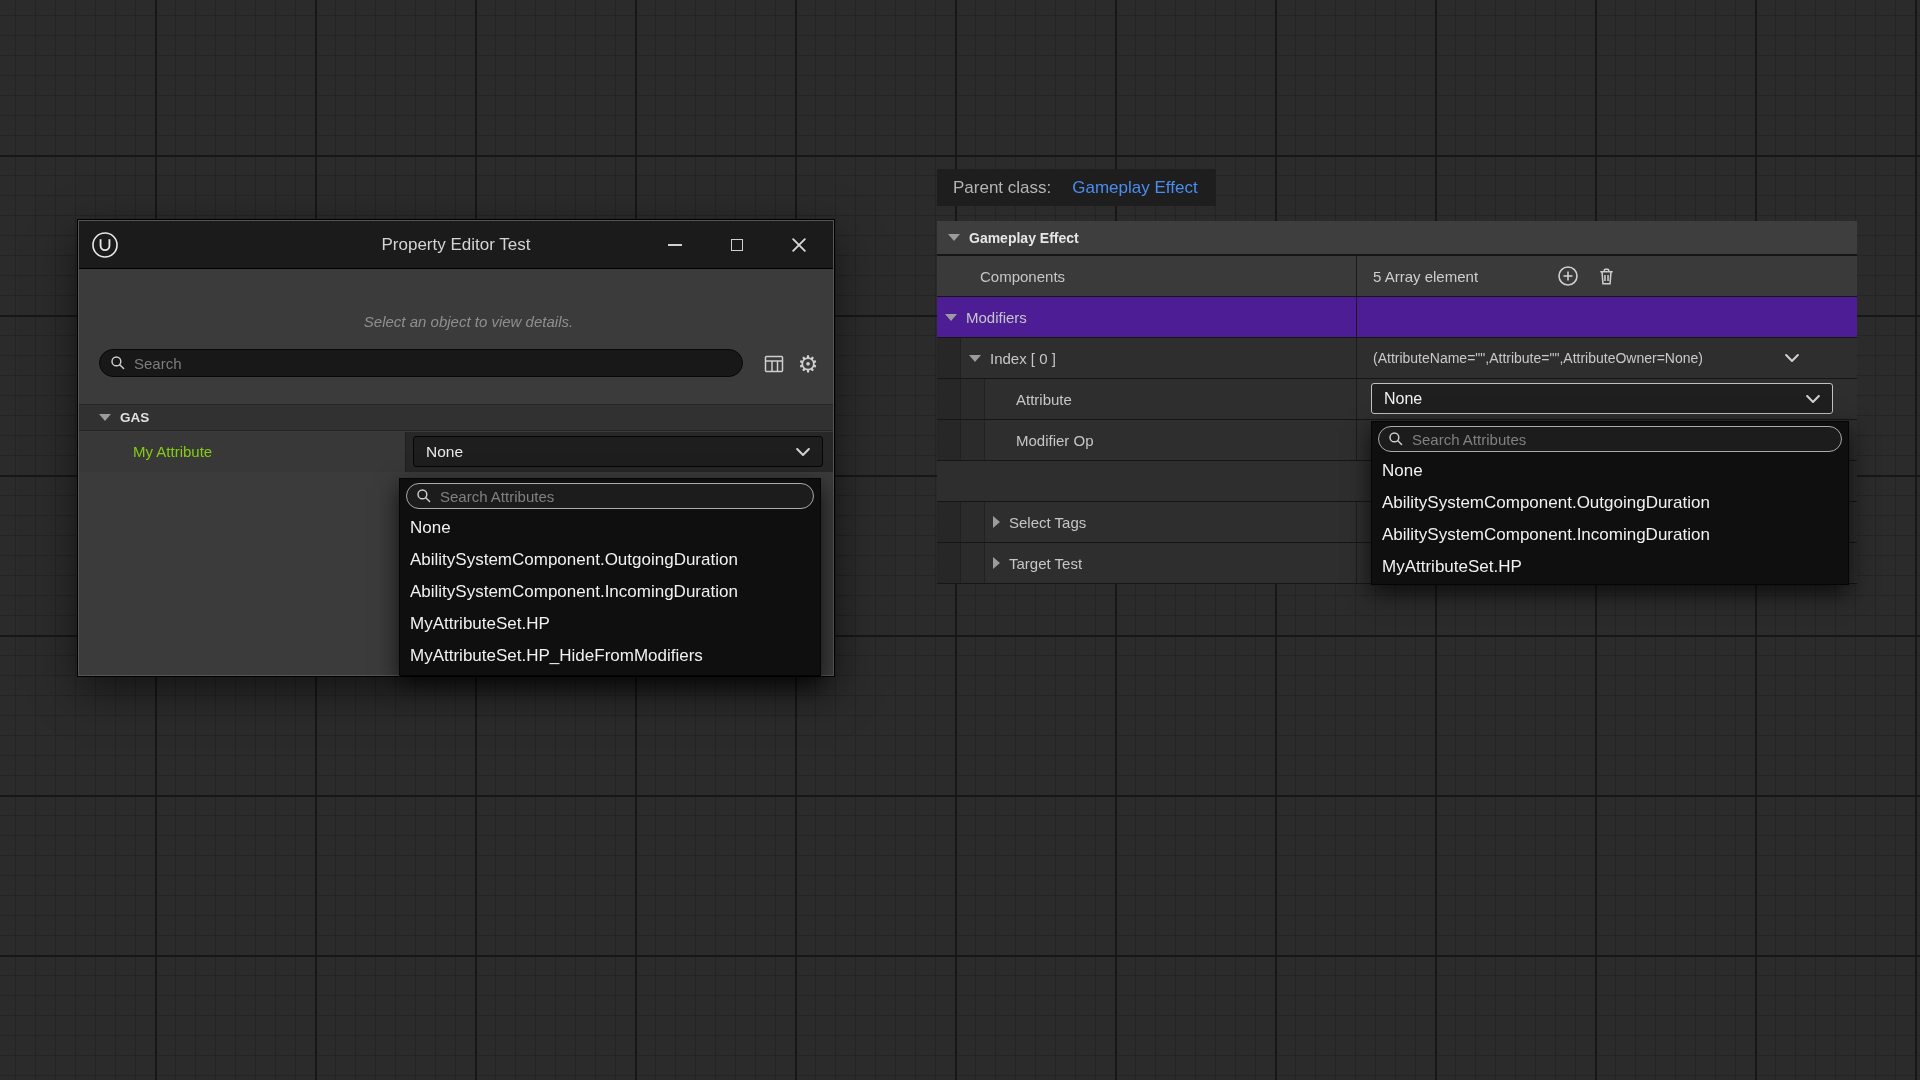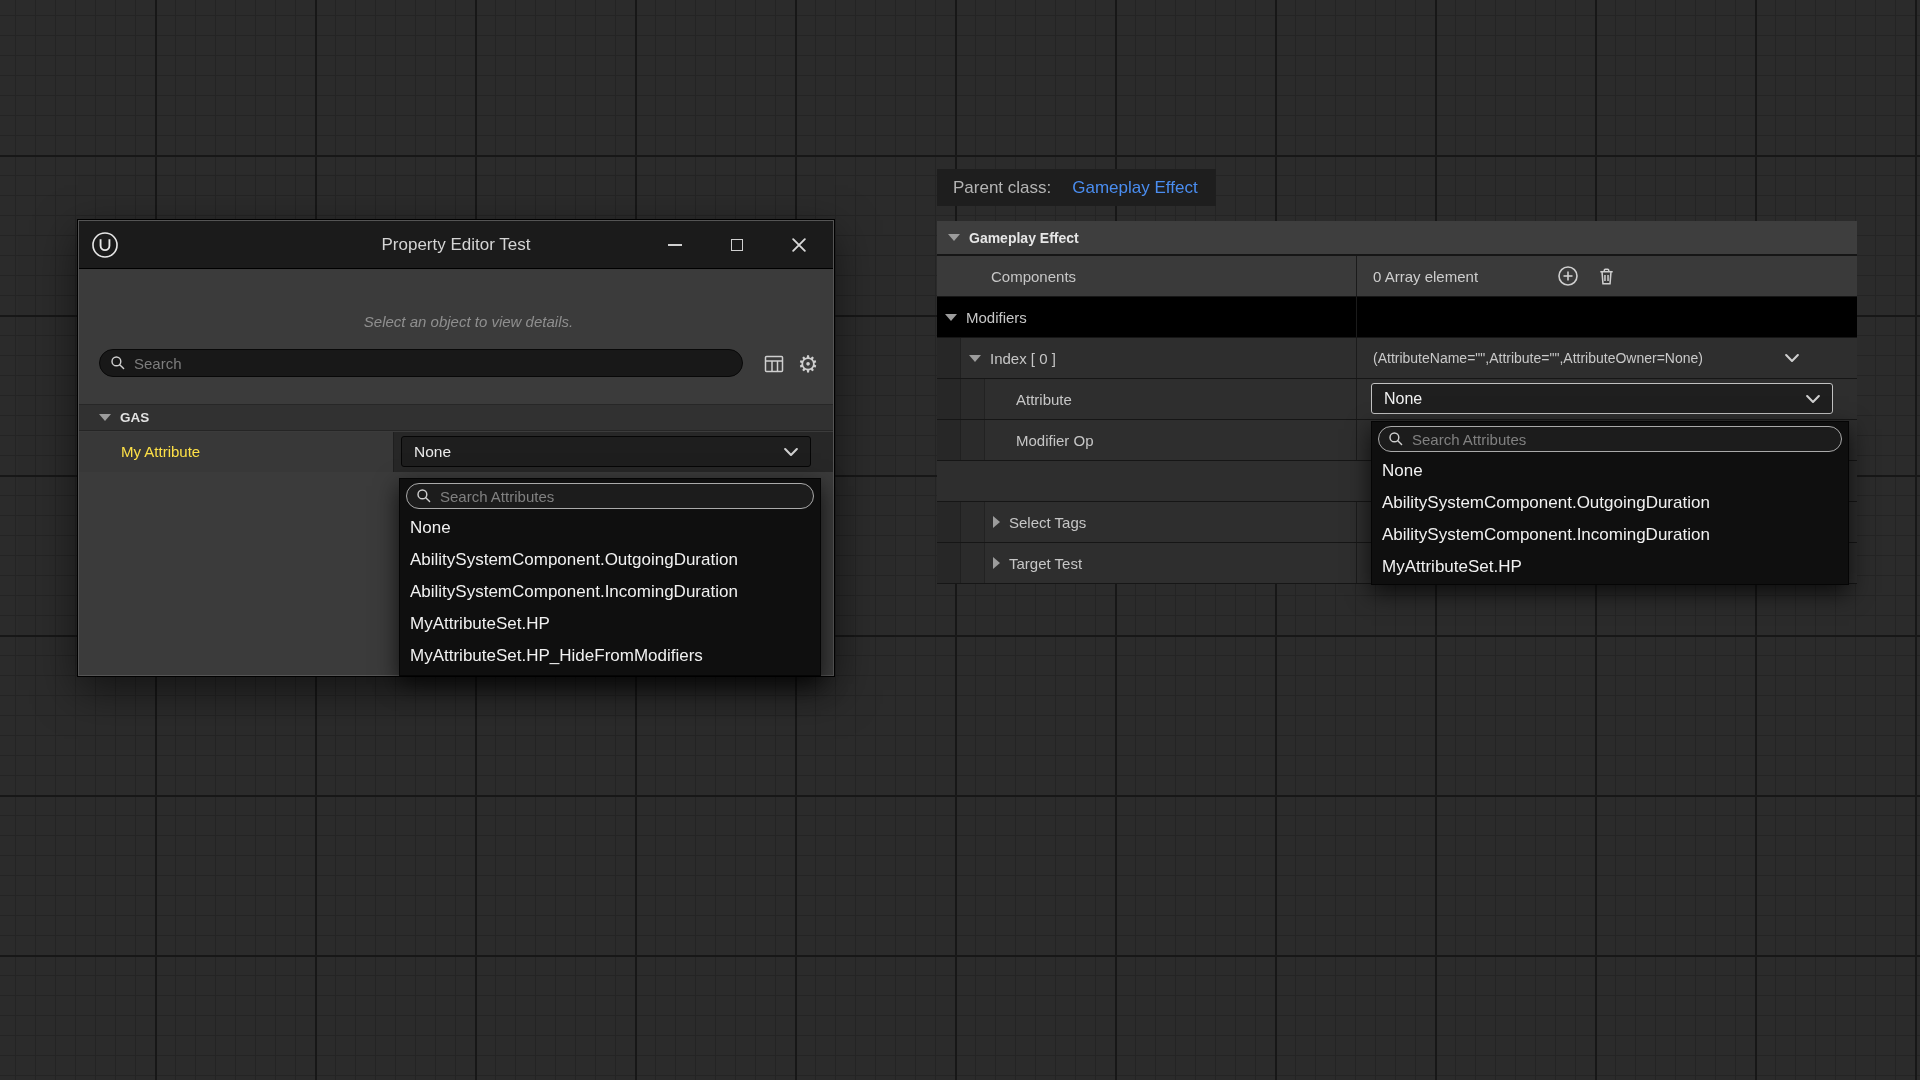--- a/index.html
+++ b/index.html
@@ -72,21 +72,21 @@
   .cat{
     position:absolute; left:0; top:183px; width:754px; height:27px;
     background:#313131; border-top:1px solid #272727; border-bottom:1px solid #252525;
     display:flex; align-items:center; padding-left:20px; cursor:pointer;
   }
   .cat-label{ margin-left:9px; font-size:13.5px; font-weight:bold; color:#e2e2e2; }
 
   .prow{ position:absolute; left:0; top:211px; width:754px; height:40px; display:flex; background:#383838; }
   .pname{
     width:315px; border-right:1px solid #1f1f1f; padding-left:42px;
-    line-height:40px; font-size:15px; color:#fde047;
+    line-height:40px; font-size:15px; color:#84cc16;margin-left:12px;
   }
   .pvalue{ flex:1; background:#272727; position:relative; }
   .combo{
     position:absolute; left:7px; top:4px; width:410px; height:31px;
     background:#1e1e1e; border:1px solid #060606; border-radius:3px;
     display:flex; align-items:center; padding:0 12px; cursor:pointer;
   }
   .combo-text{ flex:1; font-size:15.5px; color:#e9e9e9; }
 
   
@@ -118,30 +118,30 @@
   .pc-link{ font-size:17px; color:#4a8df0; text-decoration:none; cursor:pointer; }
 
   
   .panel{ position:absolute; left:937px; top:221px; width:920px; background:#161616; }
   .phead{
     height:33px; background:#3e3e3e; margin-bottom:2px;
     display:flex; align-items:center; padding-left:11px; cursor:pointer;
   }
   .phead-label{ margin-left:9px; font-size:14px; font-weight:bold; color:#e6e6e6; }
   .drow{ height:40px; margin-bottom:1px; display:flex; }
-  .bg-a{ background:#3a3a3a; } .bg-b{ background:#000000; } .bg-c{ background:#2e2e2e; }
+  .bg-a{ background:#3a3a3a; } .bg-b{ background:#4c1d95; } .bg-c{ background:#2e2e2e; }
   .dname{ width:420px; border-right:1px solid #1b1b1b; display:flex; align-items:center; }
   .dlabel{ font-size:15px; color:#c6c6c6; }
   .dvalue{ flex:1; position:relative; display:flex; align-items:center; padding-left:16px; }
   .dtext{ font-size:15px; color:#cdcdcd; }
   .dtext.small{ font-size:14px; color:#c9c9c9; }
   .indent{ align-self:stretch; flex:none; }
   .in1{ width:24px; background:#272727; border-right:1px solid #202020; }
   .in2{ width:24px; background:#2b2b2b; border-right:1px solid #222; }
-  .pad-lvl1{ padding-left:54px; }
+  .pad-lvl1{ padding-left:43px; }
   .gap-tri{ margin-left:8px; } .gap-lbl{ margin-left:9px; }
   .pad-deep{ padding-left:31px; }
   .acts{ position:absolute; left:200px; top:0; height:40px; display:flex; gap:16px; align-items:center; }
   .icon-btn{ width:22px; height:22px; display:flex; align-items:center; justify-content:center; cursor:pointer; }
   .row-chev{ position:absolute; right:58px; top:0; height:40px; display:flex; align-items:center; cursor:pointer; }
   .combo2{
     position:absolute; left:14px; right:24px; top:4px; height:31px;
     background:#1f1f1f; border:1px solid #c2c2c2; border-radius:3px;
     display:flex; align-items:center; padding:0 12px; cursor:pointer;
   }
@@ -237,21 +237,21 @@
     <div class="phead">
       <span class="tri-d"></span>
       <span class="phead-label">Gameplay Effect</span>
     </div>
 
     <div class="drow bg-a">
       <div class="dname pad-lvl1">
         <span class="dlabel">Components</span>
       </div>
       <div class="dvalue">
-        <span class="dtext">0 Array element</span>
+        <span class="dtext">5 Array element</span>
         <span class="acts">
           <span class="icon-btn">
             <svg viewBox="0 0 22 22" width="22" height="22">
                 <circle cx="11" cy="11" r="9" fill="none" stroke="#cfcfcf" stroke-width="1.6"></circle>
                 <line x1="11" y1="6.5" x2="11" y2="15.5" stroke="#cfcfcf" stroke-width="1.6"></line>
                 <line x1="6.5" y1="11" x2="15.5" y2="11" stroke="#cfcfcf" stroke-width="1.6"></line>
               </svg>
           </span>
           <span class="icon-btn">
             <svg viewBox="0 0 22 22" width="21" height="21" fill="none" stroke="#cfcfcf" stroke-width="1.6">

